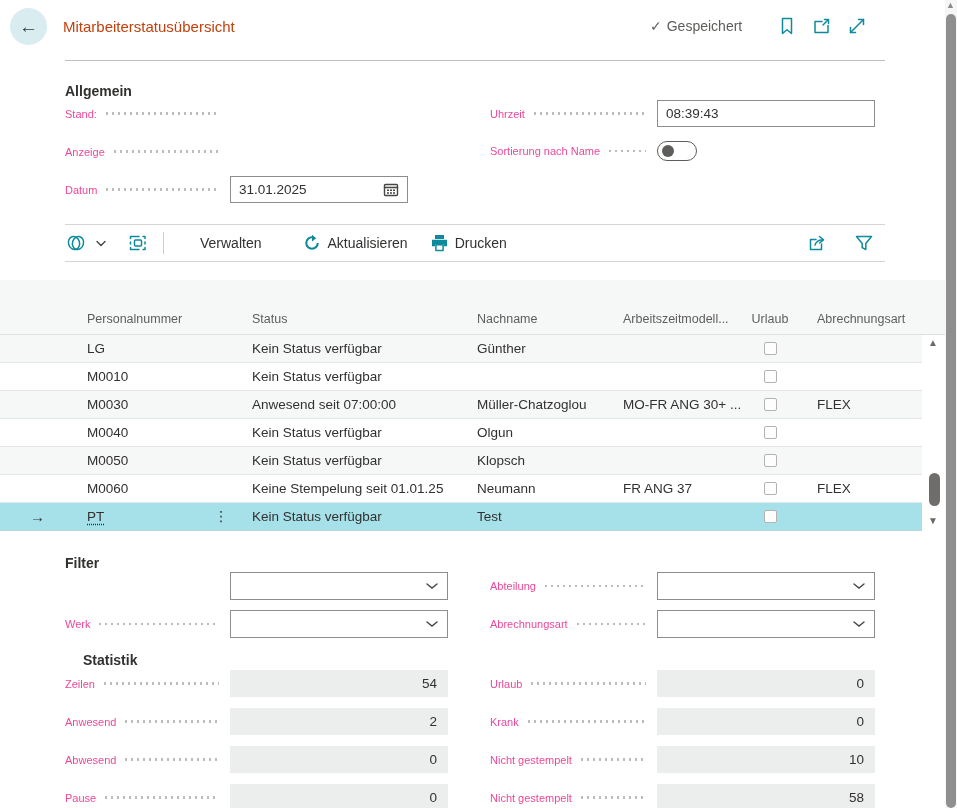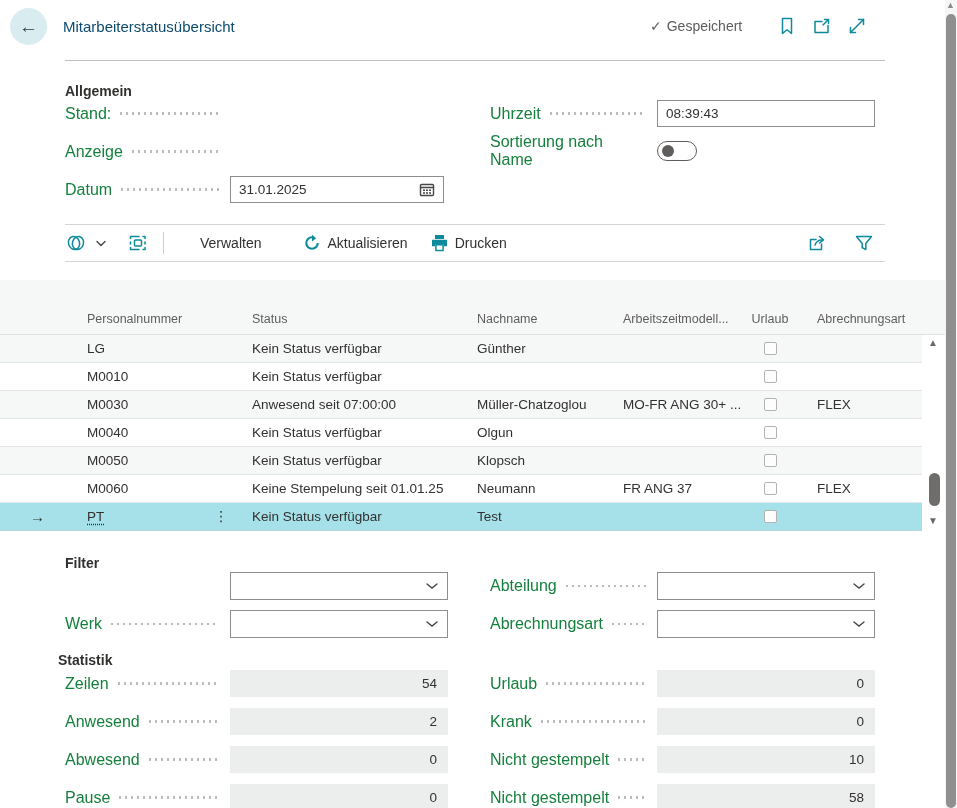--- a/index.html
+++ b/index.html
@@ -4,32 +4,32 @@
 <style>
   * { margin:0; padding:0; box-sizing:border-box; }
   html,body { width:957px; height:808px; overflow:hidden; }
   body { font-family:"Liberation Sans", sans-serif; background:#fff; color:#323130; }
   .page { position:relative; width:957px; height:808px; background:#fff; overflow:hidden; }
 
   
   .back-btn { position:absolute; left:10px; top:8px; width:37px; height:37px; border-radius:50%;
               background:#d9edf0; display:flex; align-items:center; justify-content:center;
               font-size:19px; color:#2b3a3d; cursor:pointer; }
-  .page-title { position:absolute; left:63px; top:18px; font-size:15px; color:#0c4a6e; }
+  .page-title { position:absolute; left:63px; top:18px; font-size:15px; color:#c2410c; }
   .saved { position:absolute; left:650px; top:18px; display:flex; align-items:center; gap:5px;
            font-size:14px; color:#5f5d5b; }
   .saved .chk { color:#5f5d5b; font-size:14px; }
   .hdr-icon { position:absolute; top:16px; width:20px; height:20px; cursor:pointer; }
   .hdr-icon svg { width:100%; height:100%; }
 
   .divider-top { position:absolute; left:65px; top:60px; width:820px; height:1px; background:#c2c0be; }
 
   
   .sec-head { position:absolute; font-size:14px; font-weight:bold; color:#323130; }
-  .frow-label { position:absolute; display:flex; align-items:center; font-size:16px; color:#15803d; }
+  .frow-label { position:absolute; display:flex; align-items:center; font-size:11px; color:#ec4899; }
   .frow-label .dots { flex:1; height:100%; margin:0 6px 0 8px;
       background-image: radial-gradient(circle at 2px 50%, #bdbbb9 1.1px, transparent 1.5px);
       background-size:6px 100%; background-repeat:repeat-x; }
   .fbox { position:absolute; height:27px; font-size:13.5px; display:flex; align-items:center; }
   .fbox.readonly { background:#eceeee; border:1px solid transparent; padding:0 8px; }
   .fbox.input { background:#fff; border:1px solid #8f8d8b; padding:0 8px; }
   .fbox .chev { margin-left:auto; display:flex; align-items:center; }
   .fbox.num { justify-content:flex-end; padding-right:10px; }
   .toggle { position:absolute; width:40px; height:20px; border:1px solid #5f5d5b; border-radius:10px;
             background:#fff; cursor:pointer; }
@@ -122,21 +122,21 @@
 
   <div class="frow-label" style="left:65px; top:138px; width:160px; height:27px;">
     <span>Anzeige</span>
       <span class="dots"></span>
   </div>
 
   <div class="frow-label" style="left:65px; top:176px; width:160px; height:27px;">
     <span>Datum</span>
       <span class="dots"></span>
   </div>
-  <div class="fbox input" style="left:230px; top:176px; width:214px;">
+  <div class="fbox input" style="left:230px; top:176px; width:178px;">
     <span>31.01.2025</span>
     <span class="chev">
       <svg width="16" height="15" viewBox="0 0 16 15">
           <rect class="sd" x="1.5" y="2.5" width="13" height="11" rx="1"></rect>
           <path class="sd" d="M1.5 5.5h13"></path>
           <path d="M4 7.5h2v1.5H4zM7 7.5h2v1.5H7zM10 7.5h2v1.5h-2zM4 10.2h2v1.5H4zM7 10.2h2v1.5H7zM10 10.2h2v1.5h-2z" fill="#484644"></path>
         </svg>
     </span>
   </div>
 
@@ -357,21 +357,21 @@
   </div>
   <div class="fbox input" style="left:657px; top:610px; width:218px; height:28px;">
     <span></span>
     <span class="chev">
       <svg width="14" height="10" viewBox="0 0 14 10">
           <path class="sd" d="M2 3l5 4 5-4"></path>
         </svg>
     </span>
   </div>
 
-  <div class="sec-head" style="left:58px; top:652px;">Statistik</div>
+  <div class="sec-head" style="left:83px; top:652px;">Statistik</div>
 
   <div class="frow-label" style="left:65px; top:670px; width:160px; height:27px;">
     <span>Zeilen</span>
       <span class="dots"></span>
   </div>
   <div class="fbox readonly num" style="left:230px; top:670px; width:218px;">
     <span>54</span>
   </div>
 
   <div class="frow-label" style="left:65px; top:708px; width:160px; height:27px;">

